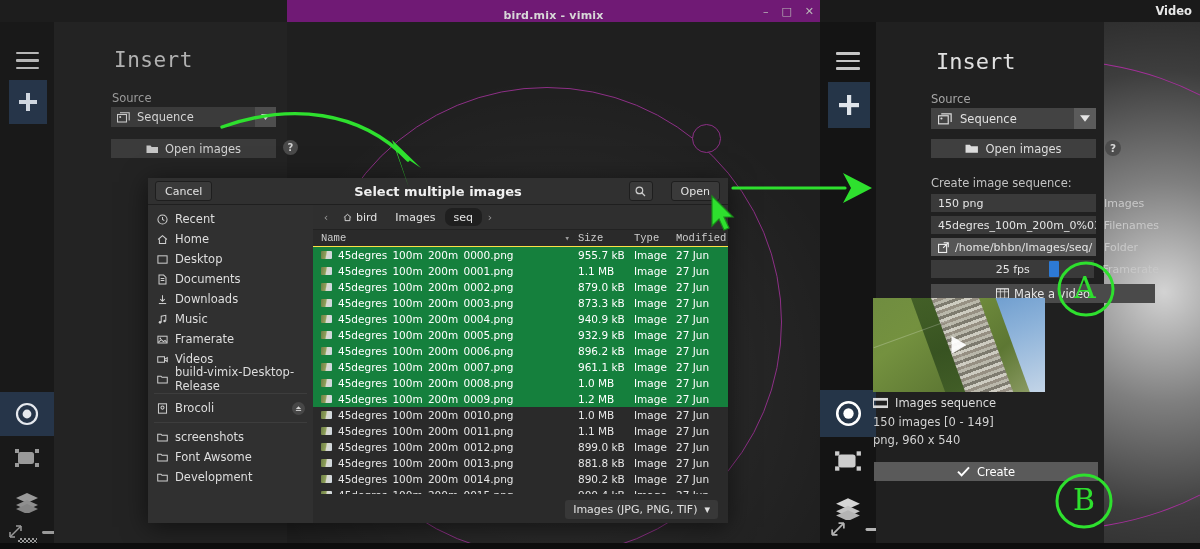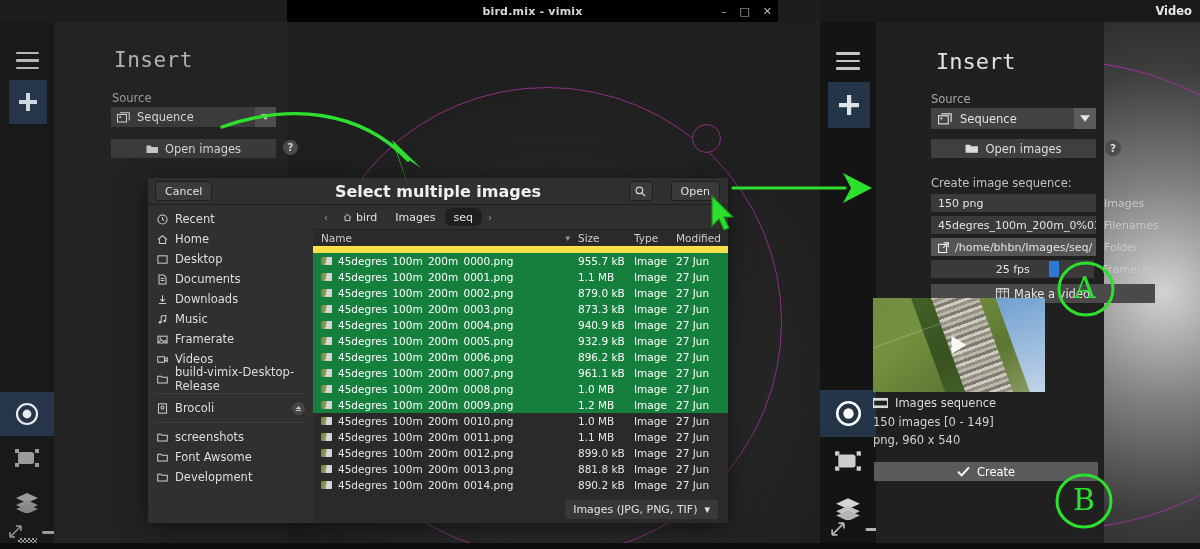--- a/index.html
+++ b/index.html
@@ -14,25 +14,25 @@
     background: #131313;
   }
 
   
   .win-left {
     position: absolute; left: 0; top: 0; width: 820px; height: 549px;
     background: #1d1d1d;
     overflow: hidden;
   }
   .titlebar {
-    position: absolute; left: 287px; top: 0; width: 491px; height: 22px;
-    background: #000000;
+    position: absolute; left: 287px; top: 0; width: 533px; height: 22px;
+    background: #701a75;
     color: #cfcfcf;
     font-size: 11px;
-    display: flex; align-items: center; justify-content: center;
+    display: flex; align-items: flex-end; justify-content: center;
   }
   .titlebar .ttl { font-weight: bold; letter-spacing: .2px; color: #d8d8d8;}
   .win-btns {
     position: absolute; right: 6px; top: 0; height: 22px;
     display: flex; align-items: center; gap: 13px;
     color: #b9b9b9; font-size: 11px;
   }
   .win-btns span { cursor: default; line-height: 1; }
 
   
@@ -139,21 +139,21 @@
   }
   .dlg-btn {
     height: 18px; padding: 0 9px;
     background: #3a3a3a; border: 1px solid #1e1e1e; border-radius: 3px;
     color: #e2e2e2; font-size: 11px;
     display: flex; align-items: center; justify-content: center;
   }
   .dlg-cancel { margin-left: 7px; }
   .dlg-title {
     position: absolute; left: 0; right: 0; text-align: center;
-    color: #f0f0f0; font-size: 16px; font-weight: bold;
+    color: #f0f0f0; font-size: 13px; font-weight: bold;
     pointer-events: none;
   }
   .dlg-right { margin-left: auto; display: flex; align-items: center; gap: 18px; margin-right: 8px; }
   .dlg-search {
     width: 22px; height: 18px; background: #3a3a3a; border: 1px solid #1e1e1e; border-radius: 3px;
     display: flex; align-items: center; justify-content: center;
   }
 
   .dlg-body { display: flex; height: 319px; }
   .places {
@@ -183,21 +183,21 @@
   }
   .pb-crumb {
     height: 18px; padding: 0 9px; color: #e3e3e3; font-size: 11px;
     display: flex; align-items: center; gap: 4px;
     border-radius: 2px;
   }
   .pb-crumb.cur { background: #1f1f1f; border-radius: 7px; }
 
   .fl-head {
     height: 16px; background: #2a2a2a; display: flex; align-items: center;
-    color: #cdcdcd; font-size: 10.5px; border-bottom: 7px solid #fde047;
+    color: #cdcdcd; font-size: 10.5px; border-bottom: 1px solid #fde047; font-family: Liberation Mono, monospace;
   }
   .c-name { flex: 1; padding-left: 8px; position: relative; }
   .c-name .sortcaret { position: absolute; right: 8px; top: 1px; color: #9a9a9a; font-size: 9px;}
   .c-size { width: 56px; text-align: left; }
   .c-type { width: 42px; }
   .c-mod  { width: 52px; }
 
   .fl-rows { flex: 1; overflow: hidden; position: relative; }
   .frow {
     height: 16px; display: flex; align-items: center;

